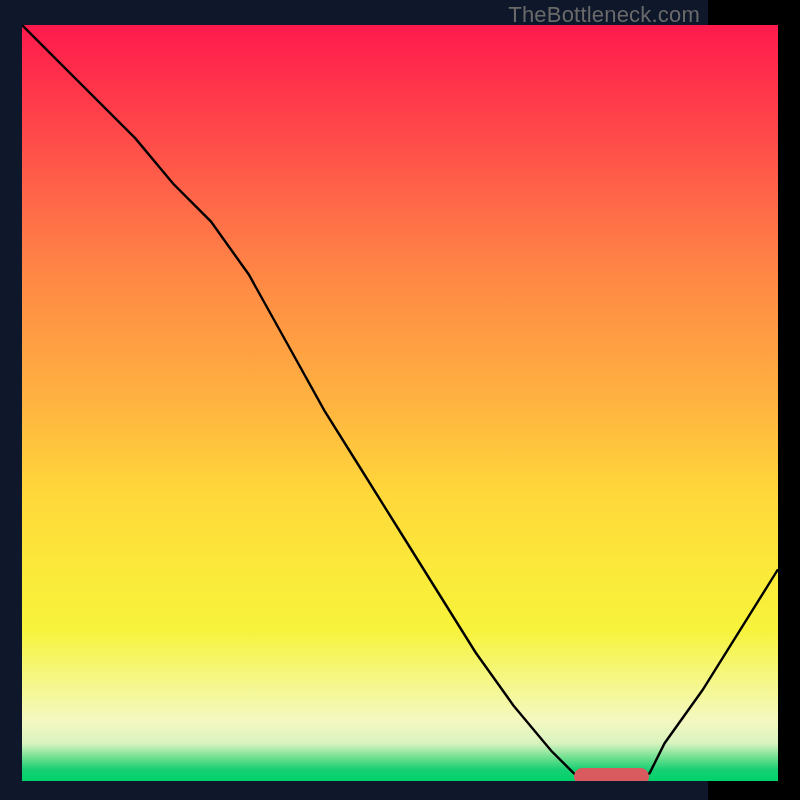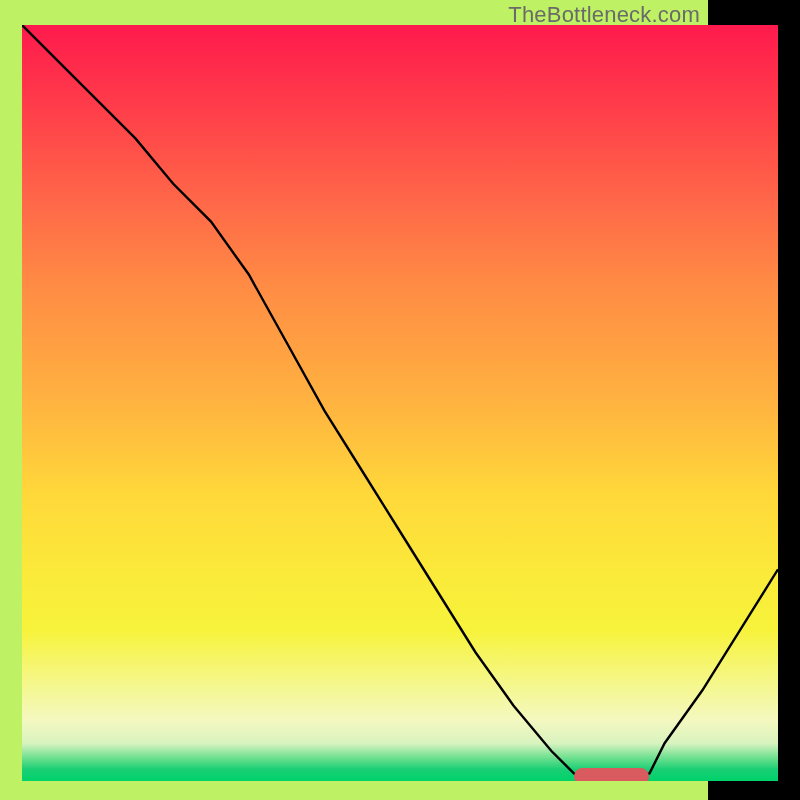--- a/index.html
+++ b/index.html
@@ -6,21 +6,21 @@
     margin: 0;
     padding: 0;
     width: 800px;
     height: 800px;
     background: #000;
     font-family: Arial, Helvetica, sans-serif;
   }
   .outer {
     width: 708px;
     height: 800px;
-    background: #bef264;
+    background: #0f172a;
     position: relative;
   }
   .watermark {
     position: absolute;
     top: 2px;
     right: 8px;
     color: #6a6a6a;
     font-size: 22px;
     font-weight: 500;
     letter-spacing: 0.2px;

